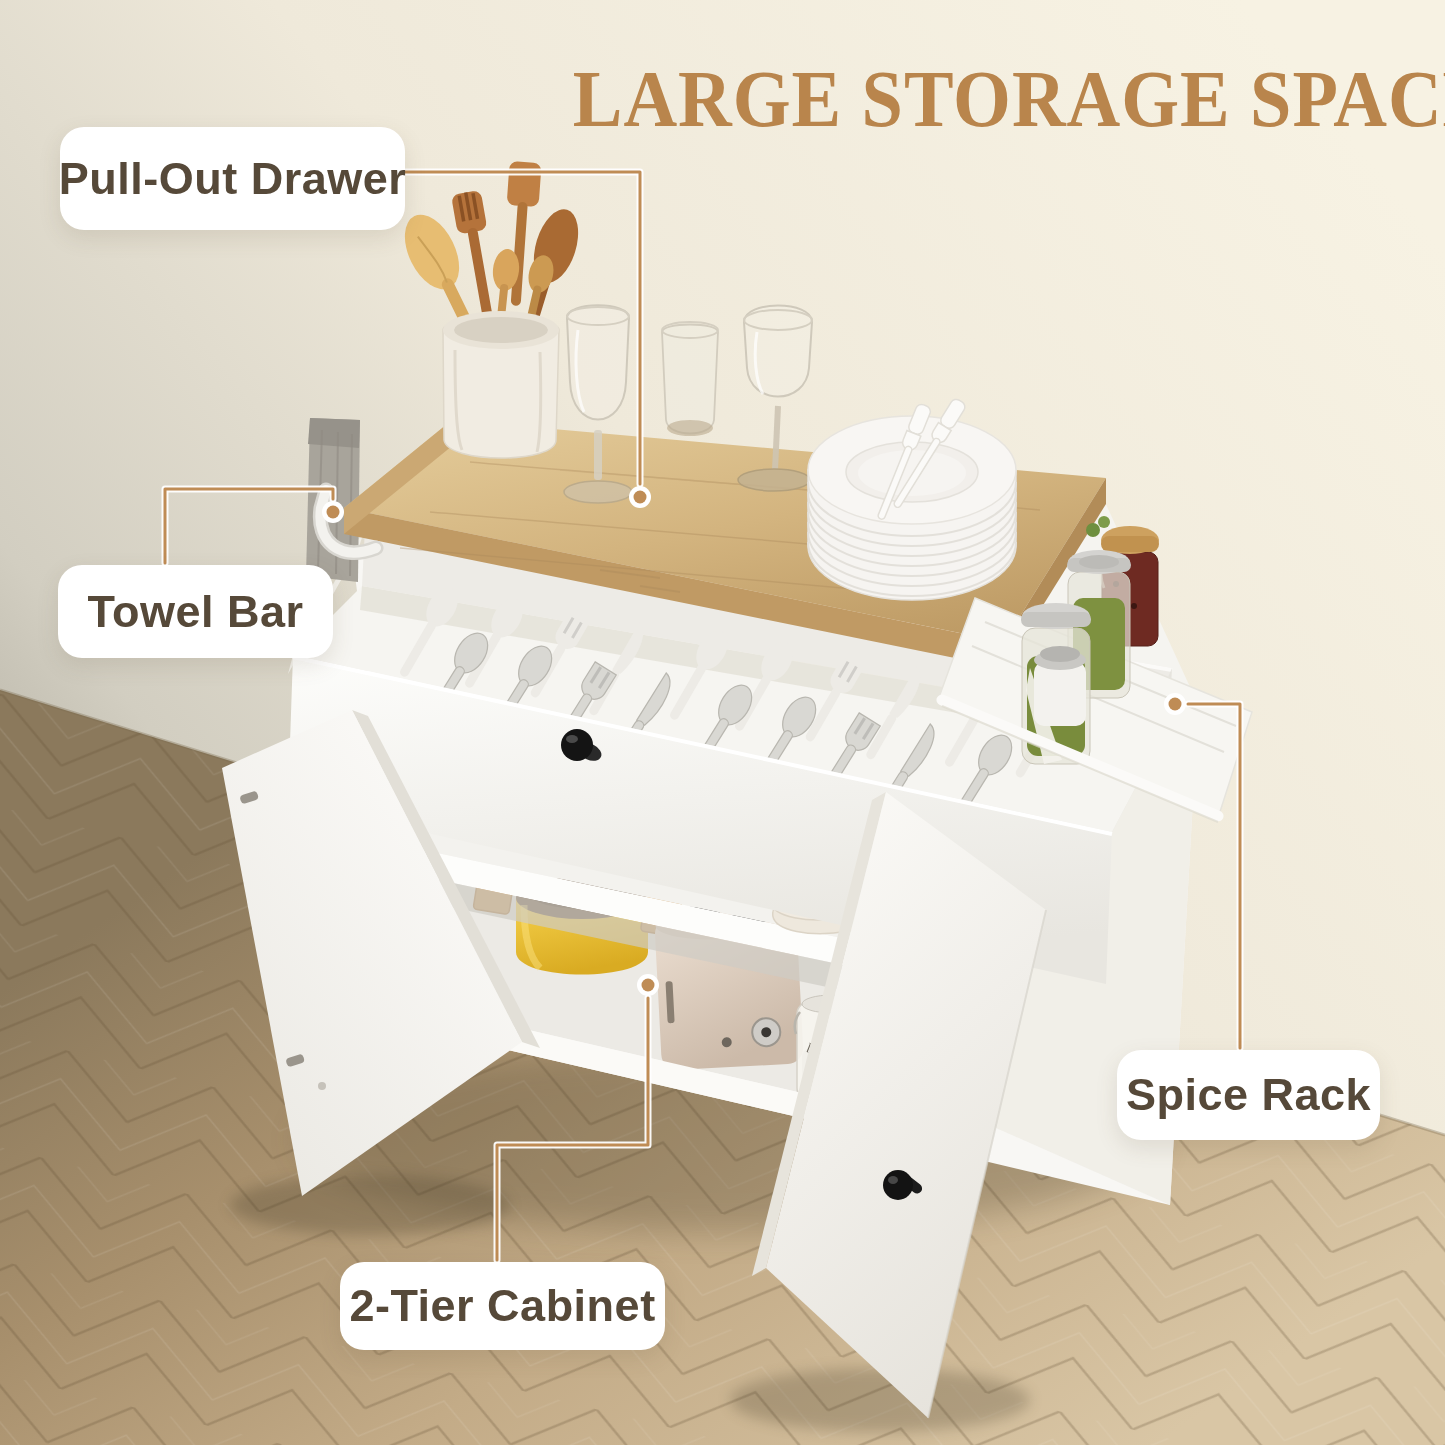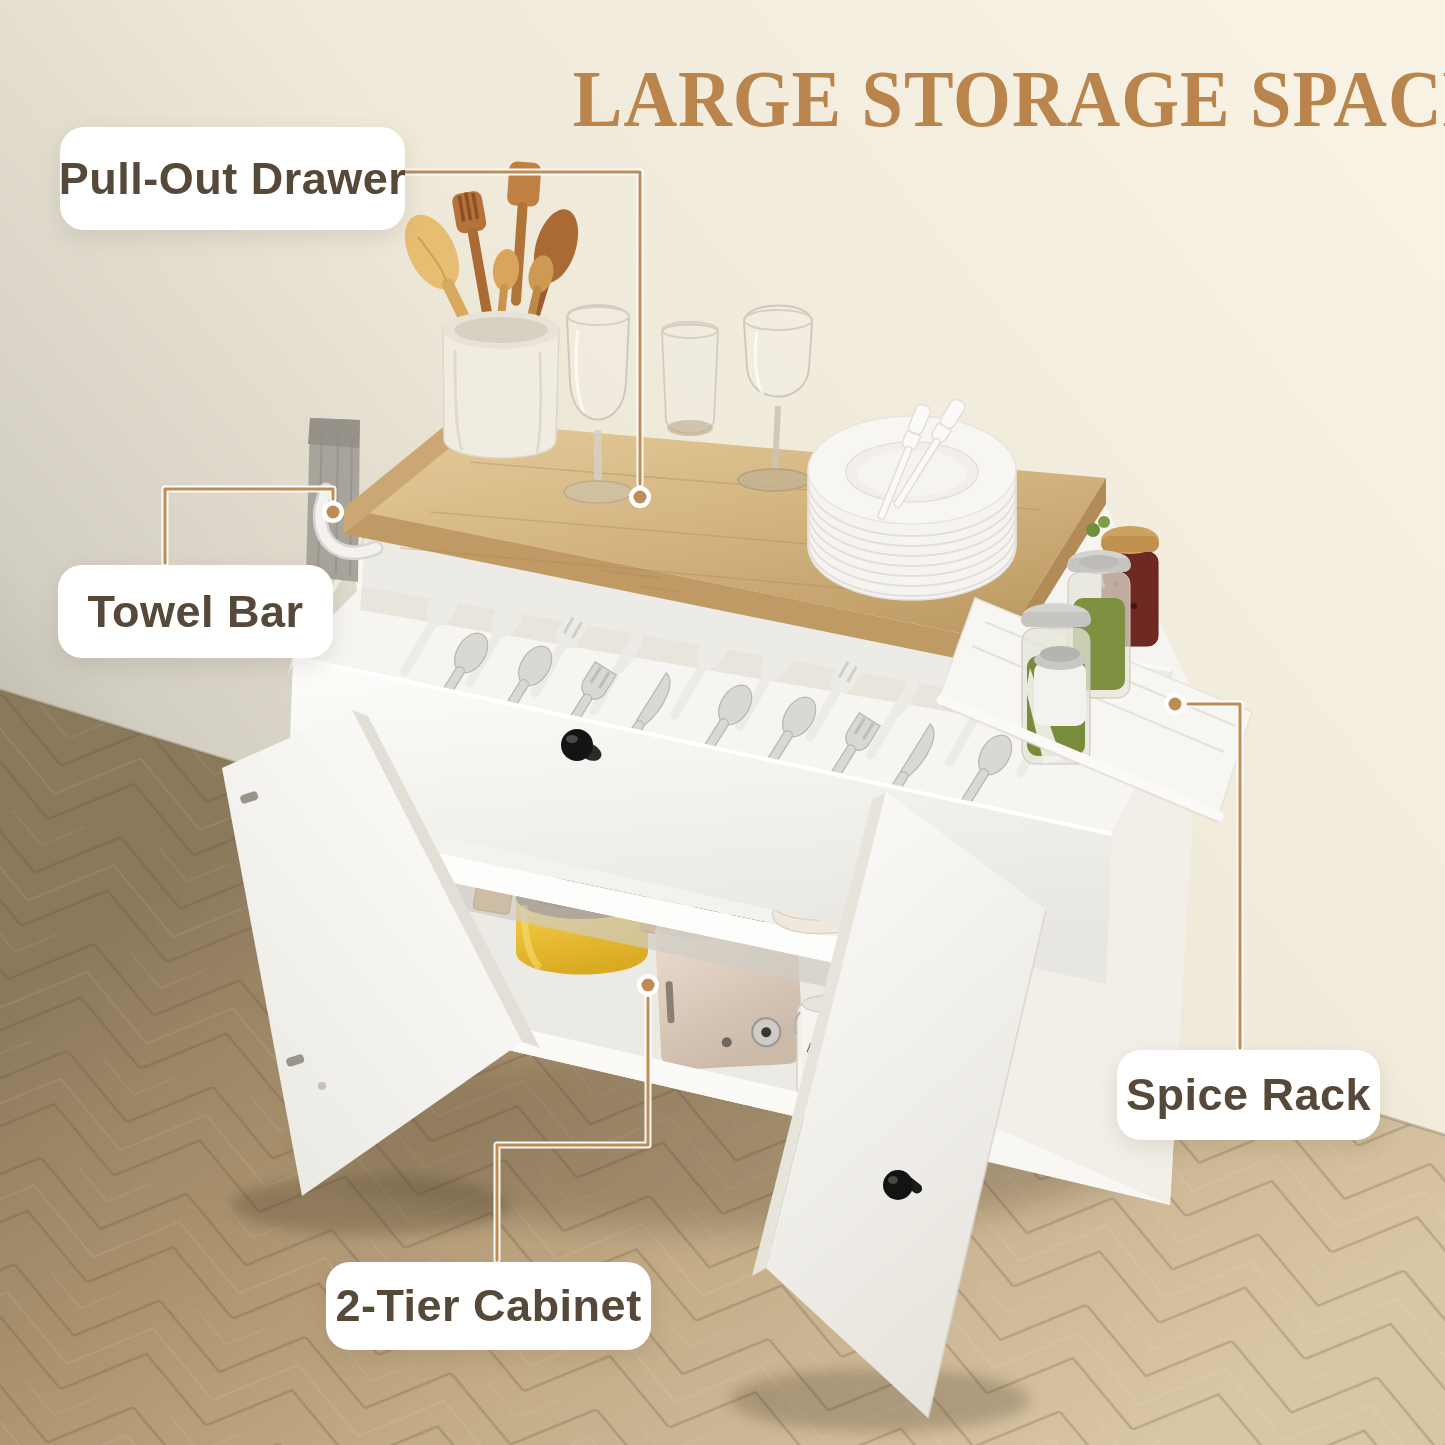--- a/index.html
+++ b/index.html
@@ -15,21 +15,21 @@
   .callout-label{
     position:absolute;background:#ffffff;border-radius:24px;
     display:flex;align-items:center;justify-content:center;
     color:#564939;font-size:45px;font-weight:600;letter-spacing:.5px;
     box-shadow:0 8px 22px rgba(96,78,55,.13);
     white-space:nowrap;
   }
   #lbl-drawer{left:60px;top:127px;width:345px;height:103px;}
   #lbl-towel{left:30px;top:565px;width:275px;height:93px;margin-left:28px;}
   #lbl-spice{left:1117px;top:1050px;width:263px;height:90px;}
-  #lbl-cabinet{left:326px;top:1262px;width:325px;height:88px;}
+  #lbl-cabinet{left:340px;top:1262px;width:325px;height:88px;}
 </style>
 </head>
 <body>
 
 <div class="stage">
 
 <svg class="scene" viewBox="0 0 1445 1445" aria-hidden="true">
 <defs>
   <linearGradient id="wallGrad" x1="0.9" y1="0.05" x2="0" y2="0.78">
     <stop offset="0" stop-color="#f7f2e3"></stop>

